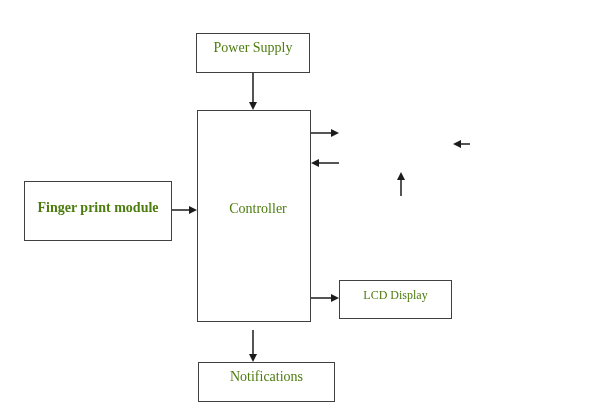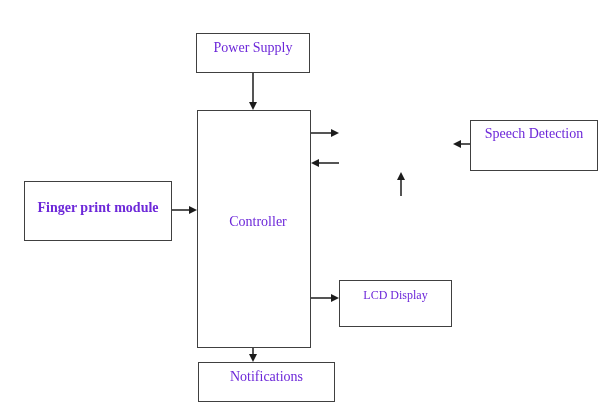--- a/index.html
+++ b/index.html
@@ -6,21 +6,21 @@
     margin: 0;
     padding: 0;
     background: #ffffff;
   }
   #canvas {
     position: relative;
     width: 610px;
     height: 414px;
     background: #ffffff;
     font-family: "Liberation Serif", "DejaVu Serif", serif;
-    color: #6d28d9;
+    color: #4d7c0f;
     overflow: hidden;
   }
   #connectors {
     position: absolute;
     left: 0;
     top: 0;
     width: 610px;
     height: 414px;
   }
   .node {
@@ -31,27 +31,27 @@
     display: flex;
     justify-content: center;
     align-items: flex-start;
     font-size: 14px;
     line-height: 1.1;
     text-align: center;
   }
   .node span { display: inline-block; }
 
   .n-power        { left: 196px; top: 33px;  width: 114px; height: 40px; padding-top: 6px; }
-  .n-controller   { left: 197px; top: 110px; width: 114px; height: 238px; align-items: center; padding-left: 8px; }
+  .n-controller   { left: 197px; top: 110px; width: 114px; height: 212px; align-items: center; padding-left: 8px; }
   .n-controller span { transform: translateY(-7px); }
   .n-pc           { left: 339px; top: 121px; width: 114px; height: 51px; padding-top: 5px; }
   .n-speech       { left: 470px; top: 120px; width: 128px; height: 51px; padding-top: 5px; }
   .n-image        { left: 335px; top: 196px; width: 156px; height: 48px; padding-top: 7px; }
   .n-finger       { left: 24px;  top: 181px; width: 148px; height: 60px; padding-top: 18px; font-weight: bold; }
-  .n-lcd          { left: 339px; top: 280px; width: 113px; height: 47px; padding-top: 8px; font-size: 12px; }
+  .n-lcd          { left: 339px; top: 280px; width: 113px; height: 39px; padding-top: 8px; font-size: 12px; }
   .n-notif        { left: 198px; top: 362px; width: 137px; height: 40px; padding-top: 6px; }
 </style>
 </head>
 <body>
 
 <div id="canvas">
 
   <svg id="connectors" viewBox="0 0 610 414" xmlns="http://www.w3.org/2000/svg">
 
     <g>
@@ -97,23 +97,20 @@
 
   <div class="node n-power">
     <span>Power Supply</span>
   </div>
 
   <div class="node n-controller">
     <span>Controller</span>
   </div>
 
 
-  <div class="node n-speech">
-    <span>Speech Detection</span>
-  </div>
 
 
   <div class="node n-finger">
     <span>Finger print module</span>
   </div>
 
   <div class="node n-lcd">
     <span>LCD Display</span>
   </div>
 

